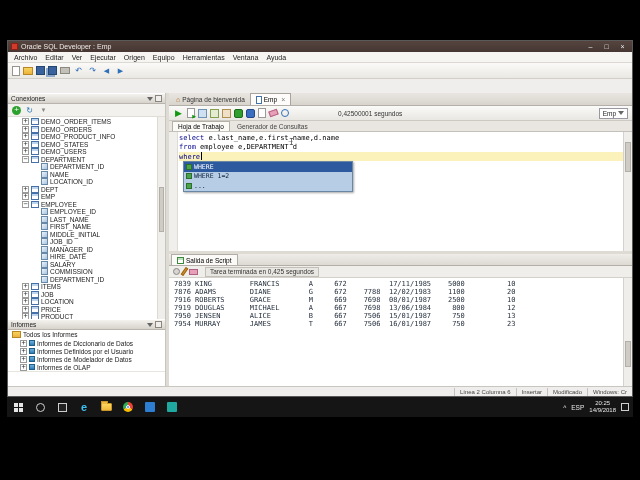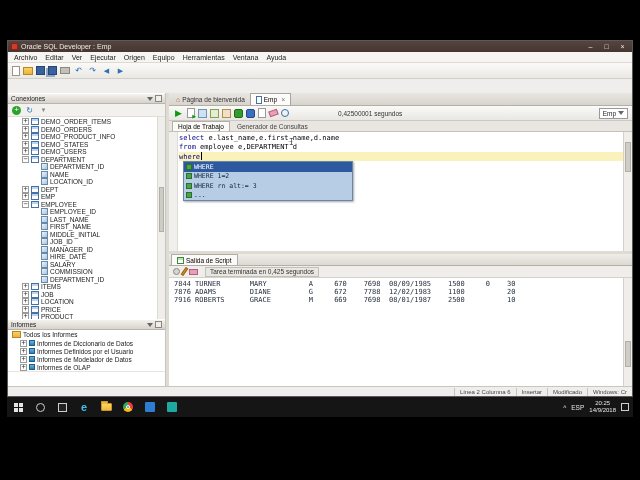--- a/index.html
+++ b/index.html
@@ -428,21 +428,20 @@
         <div class="editor">
           <div class="gutter"></div>
           <div class="code">
               <div class="code-line"><span class="kw">select</span><span class="tx"> e.last_name,e.first_name,d.name</span></div>
               <div class="code-line"><span class="kw">from</span><span class="tx"> employee e,DEPARTMENT d</span></div>
               <div class="code-line current"><span class="kw">where</span><div class="caret"></div></div>
             </div>
           <div class="popup">
               <div class="ac-row selected"><div class="ac-ic"></div><div class="ac-label">WHERE</div></div>
               <div class="ac-row"><div class="ac-ic"></div><div class="ac-label">WHERE 1=2</div></div>
-              <div class="ac-row"><div class="ac-ic"></div><div class="ac-label">WHERE rn alt:= 3</div></div>
               <div class="ac-row"><div class="ac-ic"></div><div class="ac-label">...</div></div>
             </div>
           <span class="mouse-ibeam">I</span>
           <div class="vsb">
             <div class="thumb"></div>
           </div>
         </div>
 
         <div class="hsplit"></div>
 
@@ -457,23 +456,26 @@
           <div class="out-toolbar" style="border:none;background:none;height:100%;padding:0;">
               <div class="ot-ic ic-pin"></div>
               <div class="ot-ic ic-edit"></div>
               <div class="ot-ic ic-clear-output"></div>
             </div>
           <div class="task-status">Tarea terminada en 0,425 segundos</div>
         </div>
 
         <div class="grid">
           <div>
-              <div class="grid-row">7844 TURNER       MARY          A     670    7698  08/09/1985    1500     0    30</div>
+              <div class="grid-row">7839 KING         FRANCIS       A     672          17/11/1985    5000          10</div>
               <div class="grid-row">7876 ADAMS        DIANE         G     672    7788  12/02/1983    1100          20</div>
               <div class="grid-row">7916 ROBERTS      GRACE         M     669    7698  08/01/1987    2500          10</div>
+              <div class="grid-row">7919 DOUGLAS      MICHAEL       A     667    7698  13/06/1984     800          12</div>
+              <div class="grid-row">7950 JENSEN       ALICE         B     667    7506  15/01/1987     750          13</div>
+              <div class="grid-row">7954 MURRAY       JAMES         T     667    7506  16/01/1987     750          23</div>
             </div>
           <div class="vsb">
             <div class="thumb"></div>
           </div>
         </div>
 
       </div>
     </div>
 
     <div class="statusbar">

